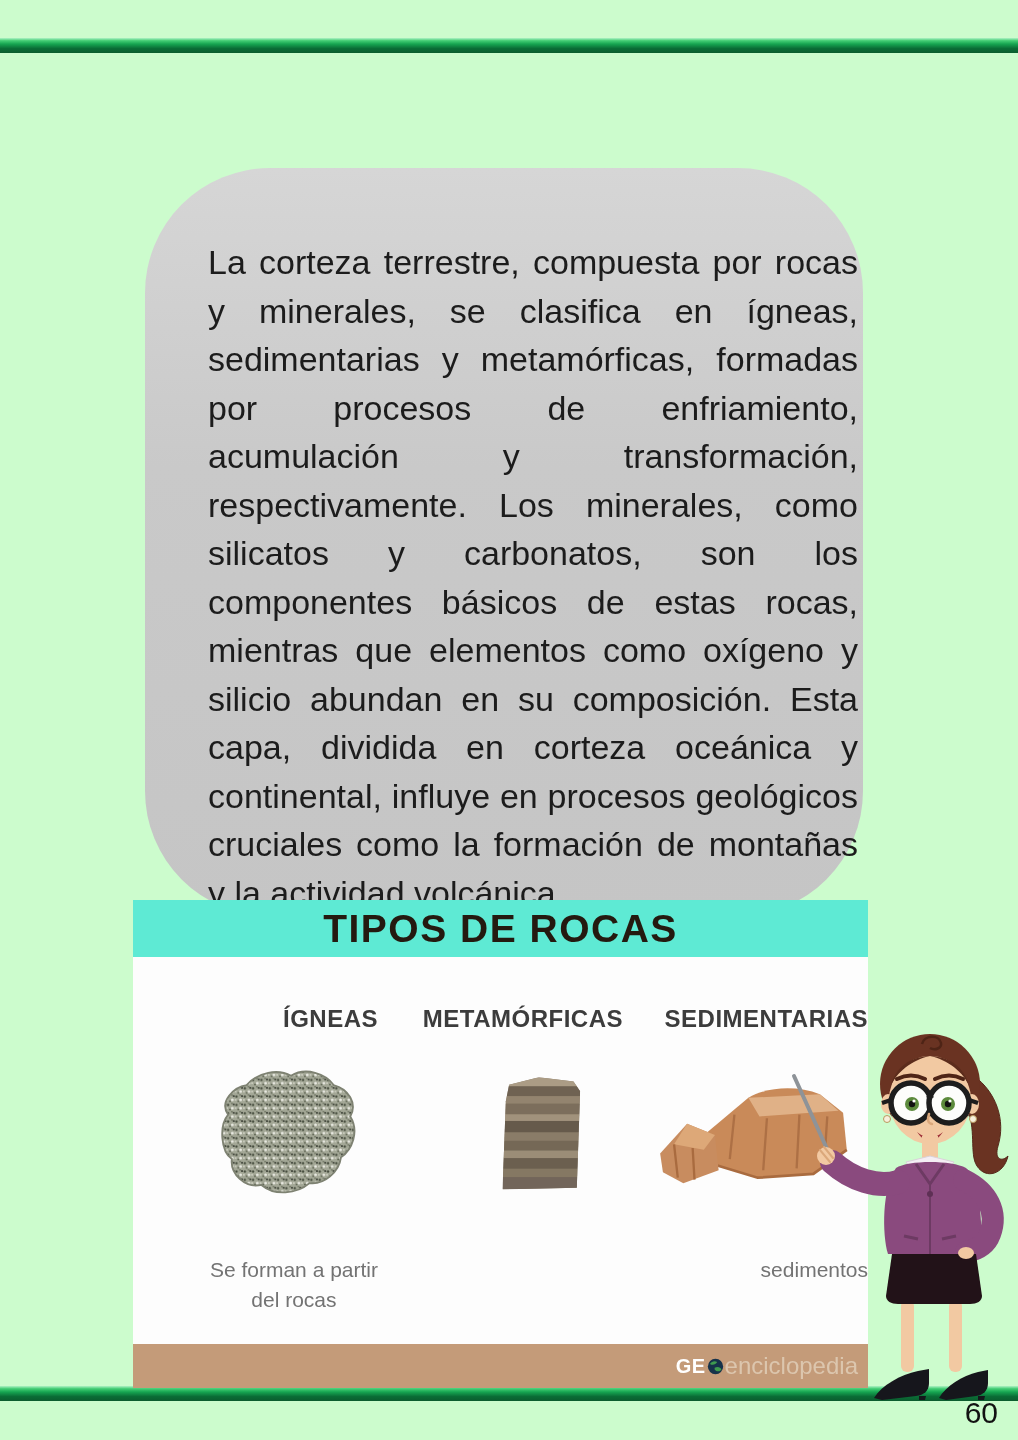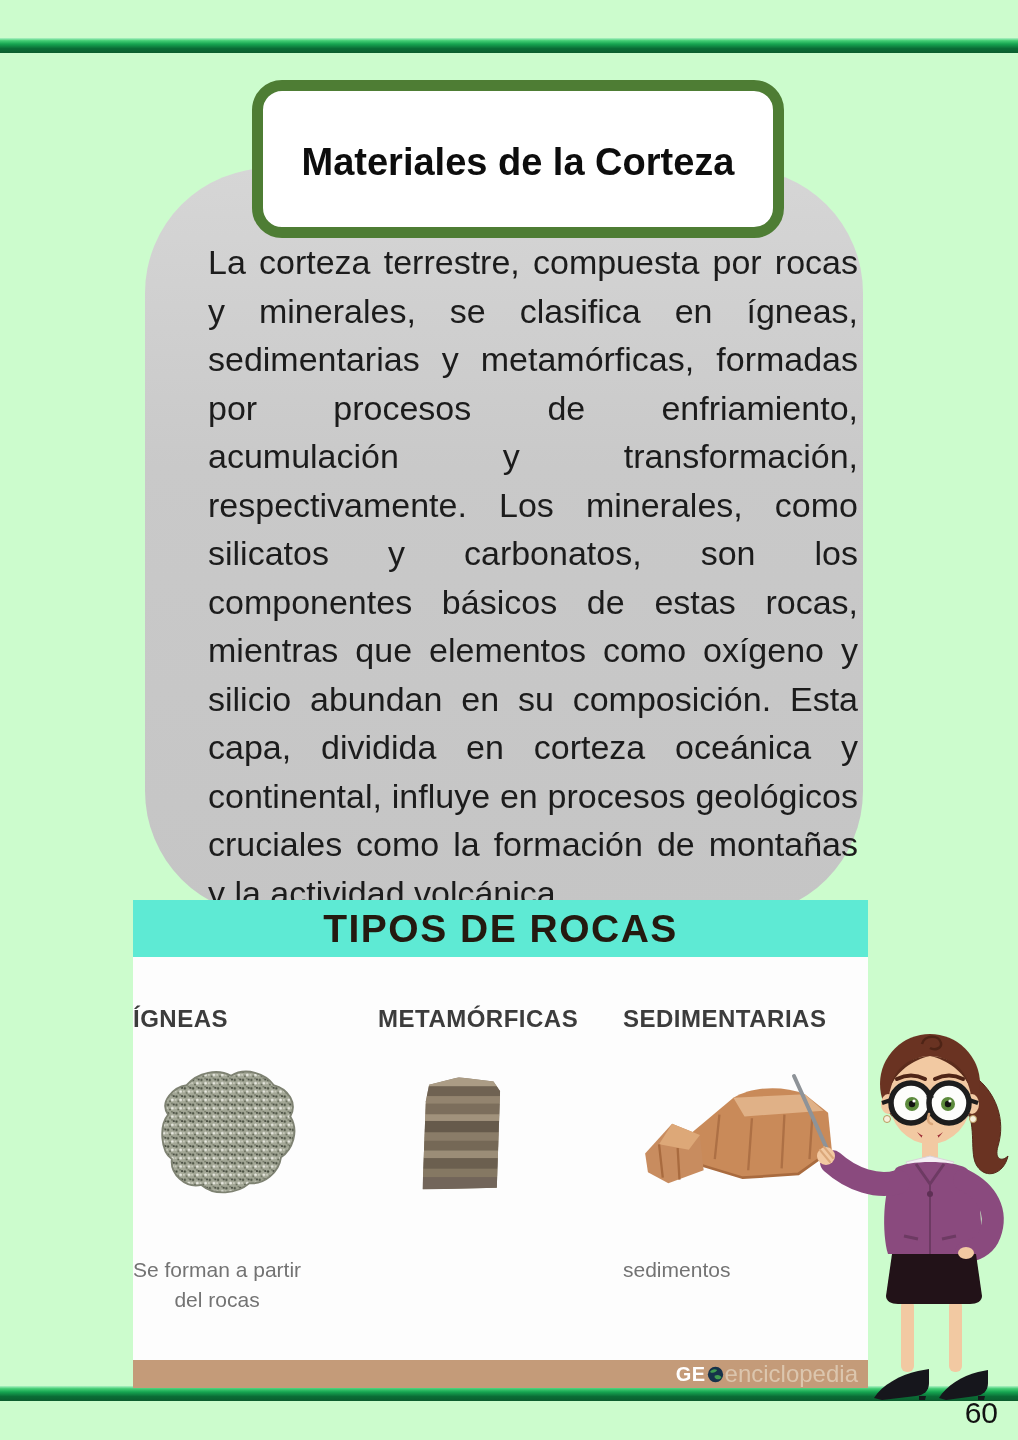--- a/index.html
+++ b/index.html
@@ -41,31 +41,31 @@
     position:absolute;top:0;left:0;right:0;height:57px;background:#5eead4;
     display:flex;align-items:center;justify-content:center;
   }
   .card-header span{
     font-size:39px;font-weight:bold;color:#241a10;letter-spacing:1.5px;
   }
   .columns{
     position:absolute;top:57px;left:0;right:0;bottom:28px;
     display:flex;
   }
-  .col{flex:1 1 0;display:flex;flex-direction:column;align-items:flex-start;}
+  .col{flex:1 1 0;display:flex;flex-direction:column;align-items:flex-end;}
   .col-heading{
     margin-top:48px;font-size:24px;font-weight:bold;color:#3c3c3c;letter-spacing:0.5px;
   }
   .rock-wrap{margin-top:26px;height:152px;display:flex;align-items:center;justify-content:center;}
   .caption{
     margin-top:44px;text-align:center;font-size:21px;color:#737373;line-height:30px;
   }
   .cap-line{display:block;}
   .card-footer{
-    position:absolute;left:0;right:0;bottom:0;height:28px;background:#c49b79;
+    position:absolute;left:0;right:0;bottom:0;height:44px;background:#c49b79;
     display:flex;align-items:center;justify-content:flex-end;padding-right:10px;
   }
   .wm-bold{font-size:20px;font-weight:bold;color:#ffffff;letter-spacing:0.5px;}
   .wm-globe{margin:0 1px;}
   .wm-rest{font-size:24px;color:#dcc6ae;}
   
   .teacher{position:absolute;left:778px;top:1012px;width:240px;height:390px;z-index:5;}
   .page-number{
     position:absolute;right:20px;top:1396px;z-index:2;
     font-size:30px;color:#121212;
@@ -73,23 +73,20 @@
 </style>
 </head>
 <body>
 
 <div class="page">
 
   <div class="rule rule-top"></div>
 
   <div class="bubble"></div>
 
-  <div class="title-box">
-    <h1>Materiales de la Corteza</h1>
-  </div>
 
   <p class="body-text">La corteza terrestre, compuesta por rocas y minerales, se clasifica en ígneas, sedimentarias y metamórficas, formadas por procesos de enfriamiento, acumulación y transformación, respectivamente. Los minerales, como silicatos y carbonatos, son los componentes básicos de estas rocas, mientras que elementos como oxígeno y silicio abundan en su composición. Esta capa, dividida en corteza oceánica y continental, influye en procesos geológicos cruciales como la formación de montañas y la actividad volcánica</p>
 
   <div class="card">
     <div class="card-header">
       <span>TIPOS DE ROCAS</span>
     </div>
 
     <div class="columns">
 

